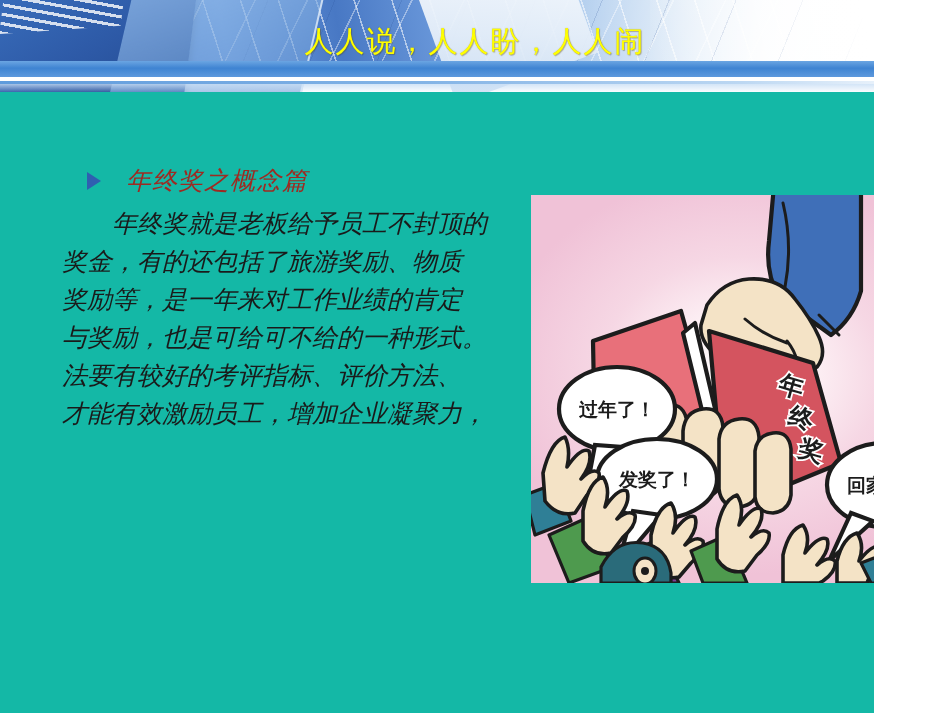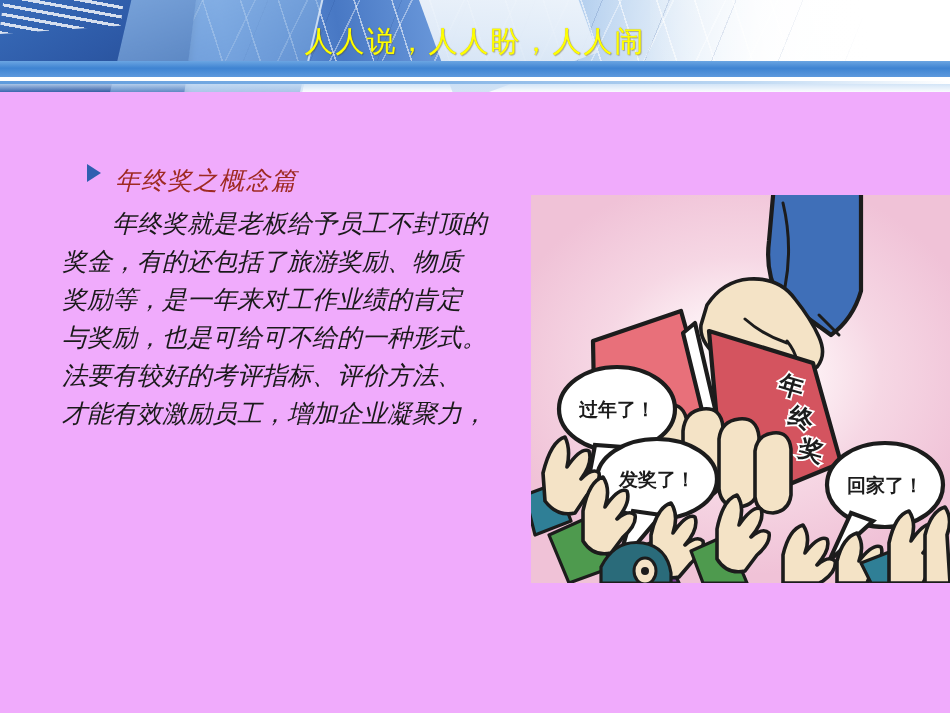--- a/index.html
+++ b/index.html
@@ -9,23 +9,23 @@
   }
   body {
     width: 950px;
     height: 713px;
     overflow: hidden;
     font-family: "Liberation Serif", "DejaVu Serif", serif;
   }
 
   #slide {
     position: relative;
-    width: 950px;
+    width: 874px;
     height: 713px;
-    background: #f0abfc;
+    background: #14b8a6;
     overflow: hidden;
   }
 
   
   #header-banner {
     position: absolute;
     left: 0;
     top: 0;
     width: 950px;
     height: 92px;
@@ -180,21 +180,22 @@
     top: 92px;
     width: 950px;
     height: 621px;
   }
 
   #heading-row {
     position: absolute;
     left: 44px;
     top: 72px;
     display: flex;
-    gap: 14px;
+    align-items: center;
+    gap: 25px;
     padding-left: 43px;
   }
   #bullet-arrow {
     width: 0;
     height: 0;
     border-top: 9px solid transparent;
     border-bottom: 9px solid transparent;
     border-left: 14px solid #2f5fb0;
     flex: 0 0 auto;
   }

